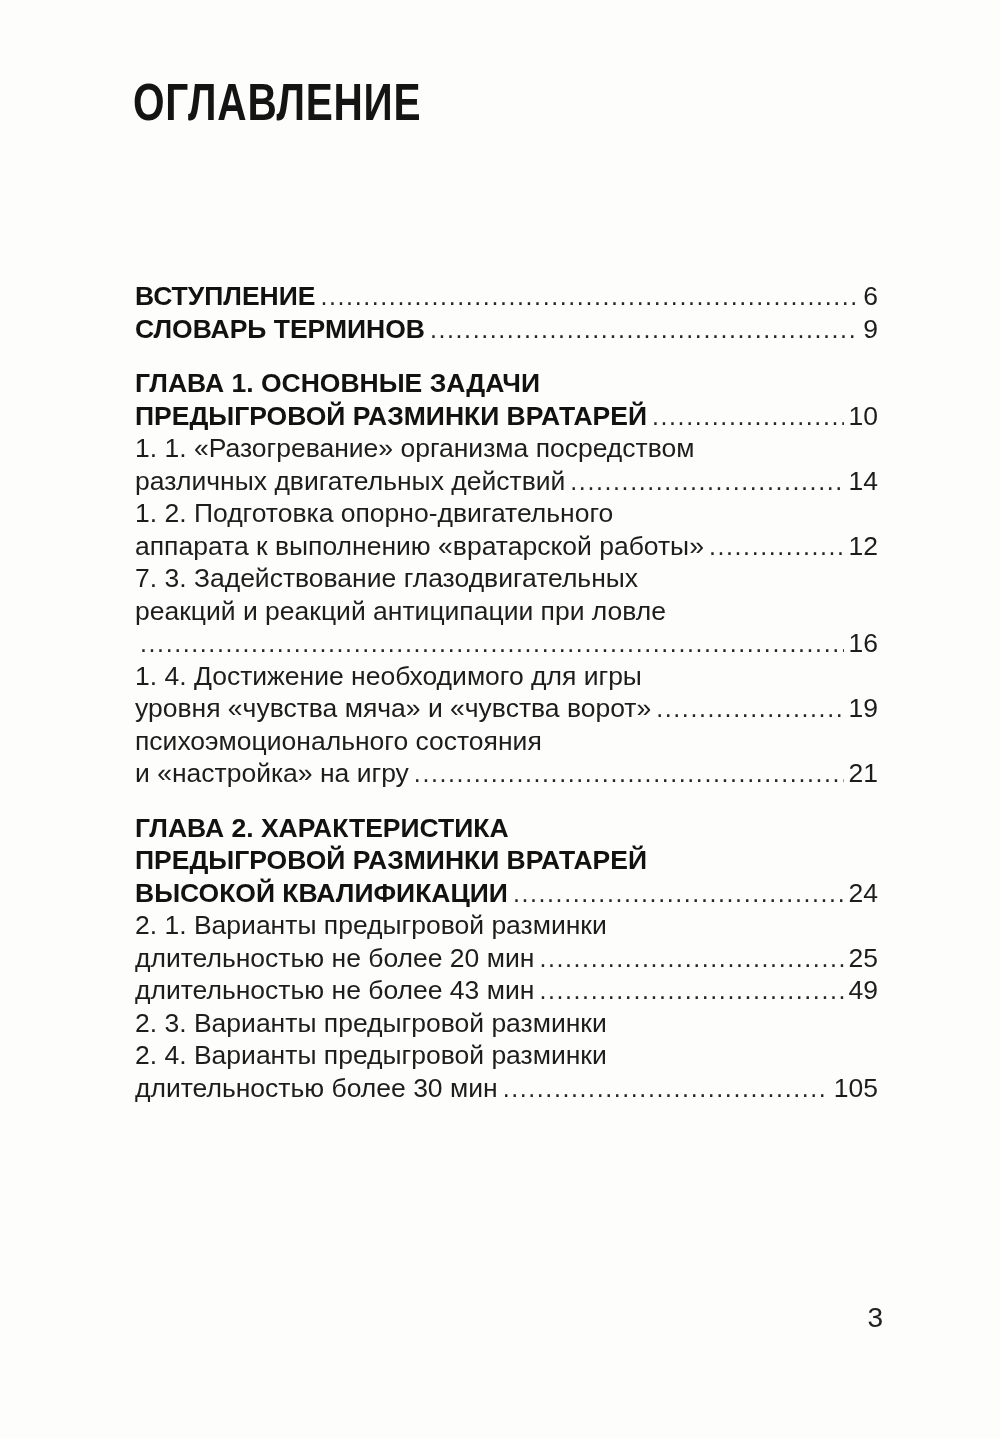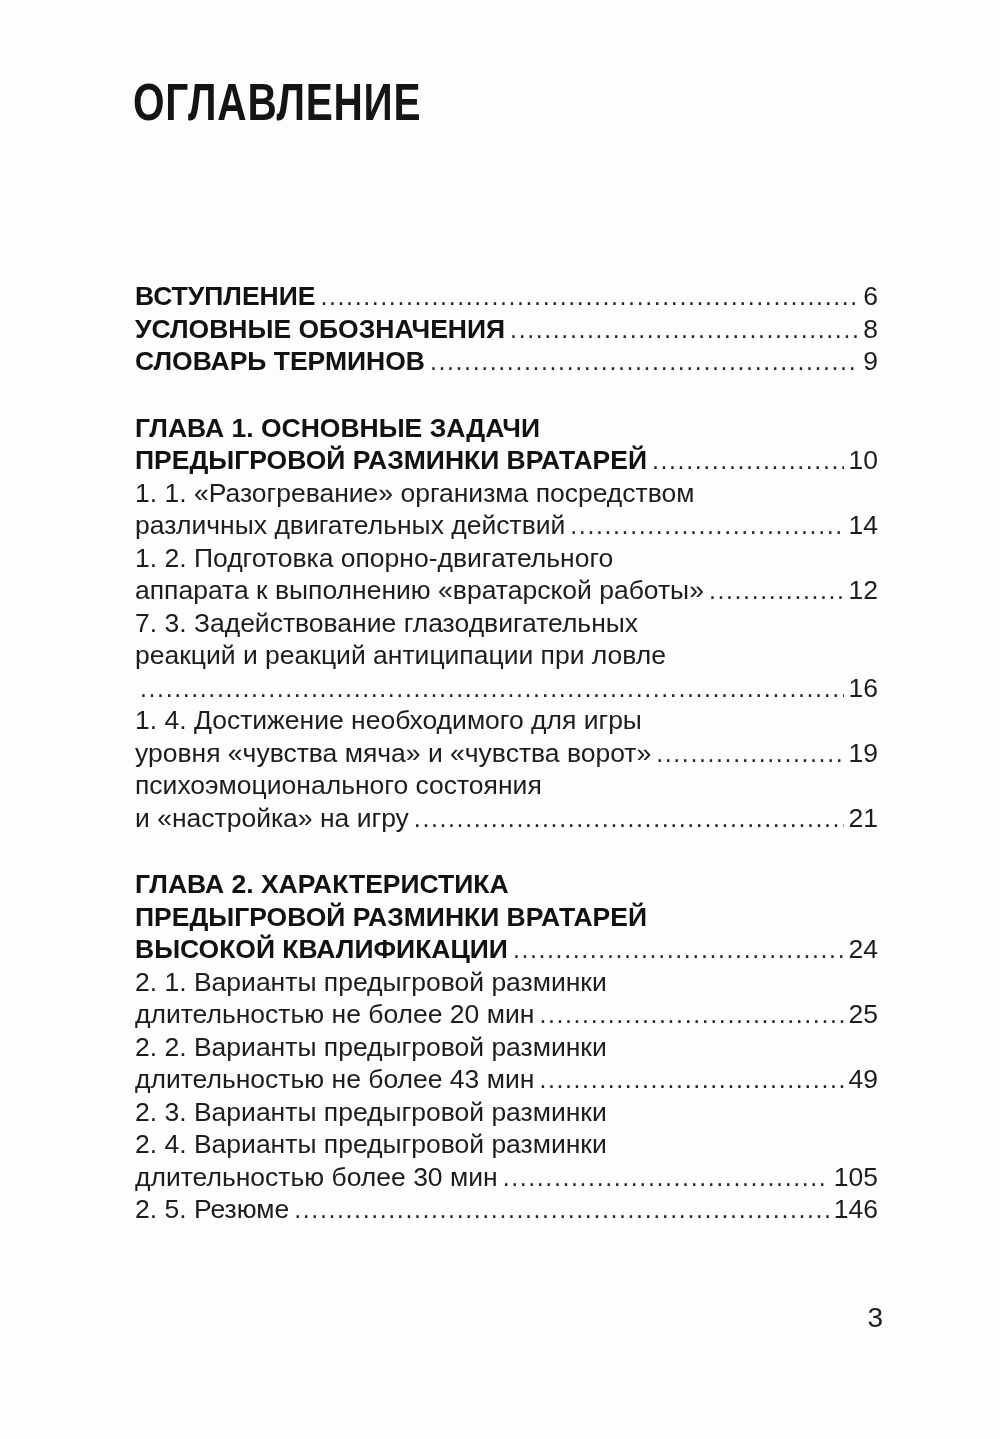--- a/index.html
+++ b/index.html
@@ -38,21 +38,21 @@
   .row {
     display: flex;
     align-items: center;
     white-space: nowrap;
   }
   .row.bold .t {
     font-weight: bold;
     color: #121212;
   }
   .row.gap {
-    margin-top: 34px;
+    margin-top: 22px;
   }
   .t {
     flex: 0 0 auto;
   }
   .dots {
     flex: 1 1 auto;
     overflow: hidden;
     margin: 0 5px 0 5px;
     min-width: 10px;
   }
@@ -84,25 +84,20 @@
 </head>
 <body>
 
 <div class="page-title">ОГЛАВЛЕНИЕ</div>
 
 <div class="toc">
   <div class="row bold">
       <span class="t">ВСТУПЛЕНИЕ</span>
       <span class="dots"></span>
       <span class="pg">6</span>
-    </div>
-  <div class="row bold">
-      <span class="t">УСЛОВНЫЕ ОБОЗНАЧЕНИЯ</span>
-      <span class="dots"></span>
-      <span class="pg">8</span>
     </div>
   <div class="row bold">
       <span class="t">СЛОВАРЬ ТЕРМИНОВ</span>
       <span class="dots"></span>
       <span class="pg">9</span>
     </div>
 
   <div class="row bold gap">
       <span class="t">ГЛАВА 1. ОСНОВНЫЕ ЗАДАЧИ</span>
     </div>
@@ -167,38 +162,30 @@
     </div>
   <div class="row">
       <span class="t">2. 1. Варианты предыгровой разминки</span>
     </div>
   <div class="row">
       <span class="t">длительностью не более 20 мин</span>
       <span class="dots"></span>
       <span class="pg">25</span>
     </div>
   <div class="row">
-      <span class="t">2. 2. Варианты предыгровой разминки</span>
-    </div>
-  <div class="row">
       <span class="t">длительностью не более 43 мин</span>
       <span class="dots"></span>
       <span class="pg">49</span>
     </div>
   <div class="row">
       <span class="t">2. 3. Варианты предыгровой разминки</span>
     </div>
   <div class="row">
       <span class="t">2. 4. Варианты предыгровой разминки</span>
     </div>
   <div class="row">
       <span class="t">длительностью более 30 мин</span>
       <span class="dots"></span>
       <span class="pg">105</span>
     </div>
-  <div class="row">
-      <span class="t">2. 5. Резюме</span>
-      <span class="dots"></span>
-      <span class="pg">146</span>
-    </div>
 </div>
 
 <div class="folio">3</div>
 
 </body></html>

